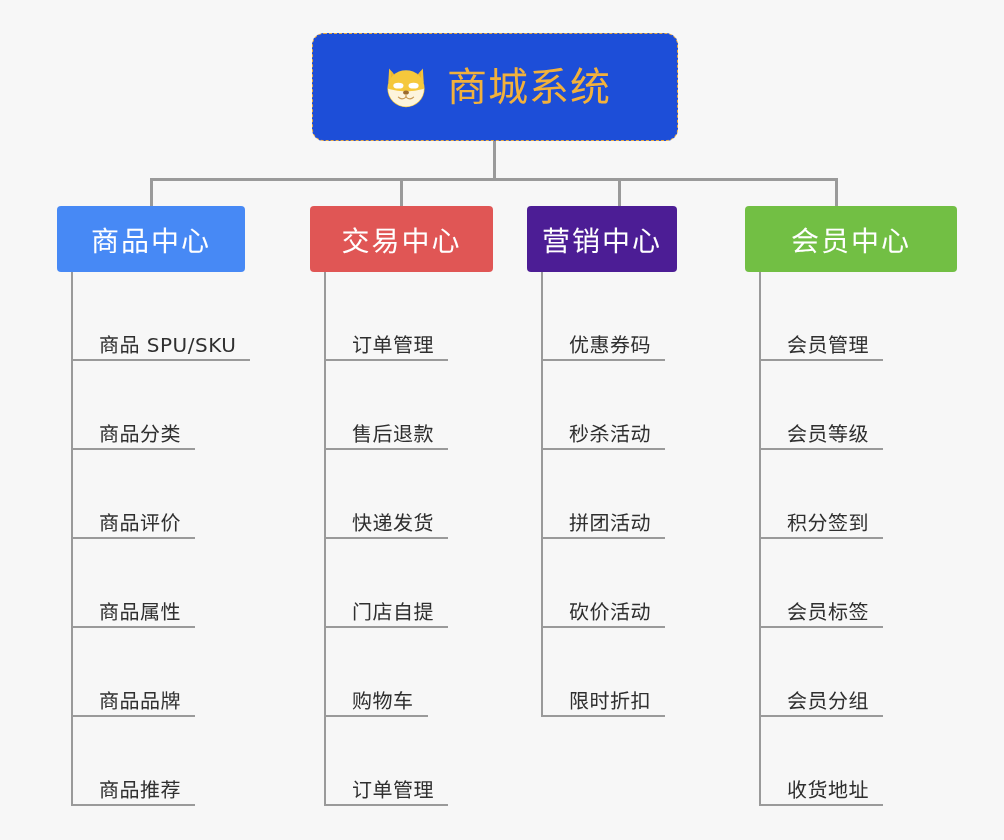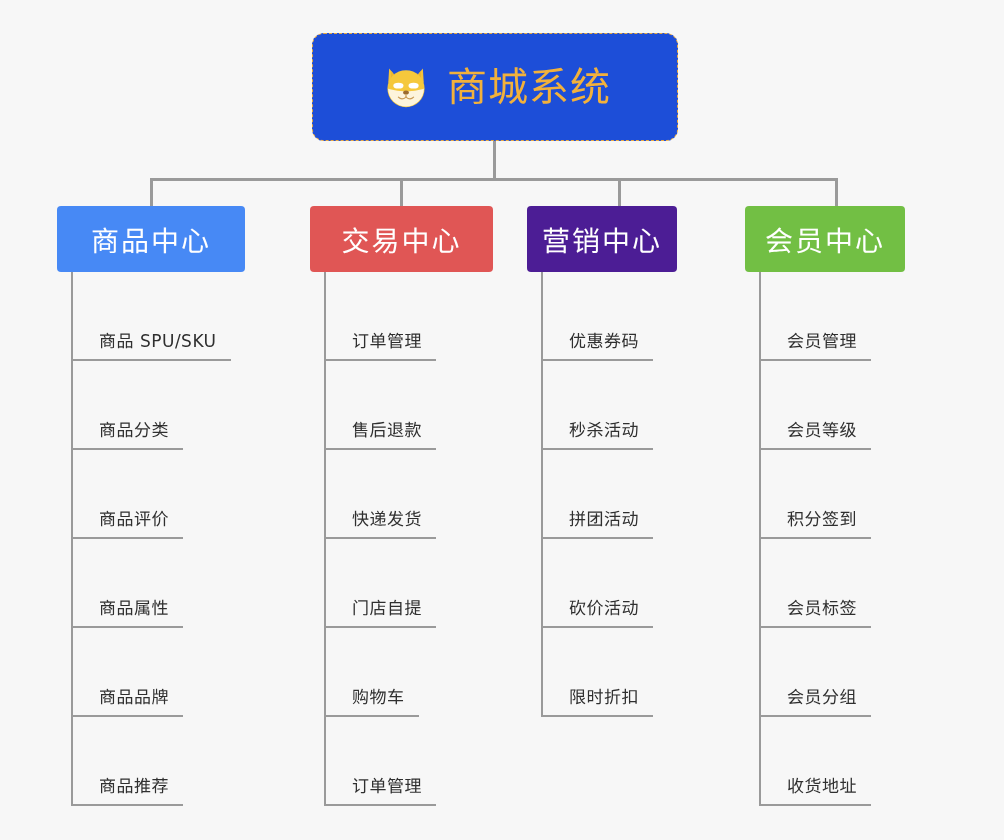--- a/index.html
+++ b/index.html
@@ -96,37 +96,37 @@
     position: relative;
     height: 89px;
     box-sizing: border-box;
     display: flex;
     align-items: flex-end;
     padding-left: 14px;
   }
   .leaf-label {
     display: inline-block;
     position: relative;
-    font-size: 17px;
+    font-size: 20px;
     color: #2f2f2f;
     white-space: nowrap;
-    padding: 0 14px 7px 28px;
+    padding: 0 14px 1px 28px;
     border-bottom: 2px solid #9a9a9a;
     letter-spacing: 0.5px;
   }
 
   
   #col-0 { left: 57px;  width: 290px; }
   #col-0 .cat-header { width: 188px; background: #4789f5; }
   #col-1 { left: 310px; width: 250px; text-align: right; }
   #col-1 .cat-header { width: 183px; background: #e05655; }
   #col-2 { left: 527px; width: 250px; }
   #col-2 .cat-header { width: 150px; background: #4c1d95; font-family: Liberation Serif, serif; }
   #col-3 { left: 745px; width: 250px; }
-  #col-3 .cat-header { width: 160px; background: #72bf44; }
+  #col-3 .cat-header { width: 212px; background: #72bf44; }
 </style>
 </head>
 <body>
 
 <div id="mindmap">
 
   <div class="root-node">
     <svg class="root-icon" viewBox="0 0 64 64" aria-hidden="true">
       <path d="M12 10 L11 27 L22 22 Z" fill="#f5c33b"></path>
       <path d="M52 10 L53 27 L42 22 Z" fill="#f5c33b"></path>

